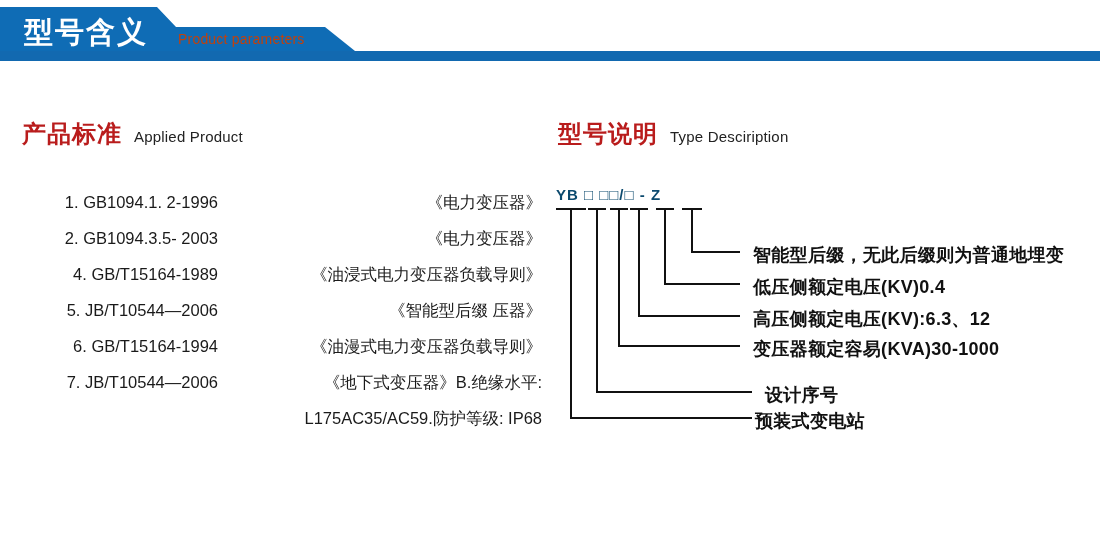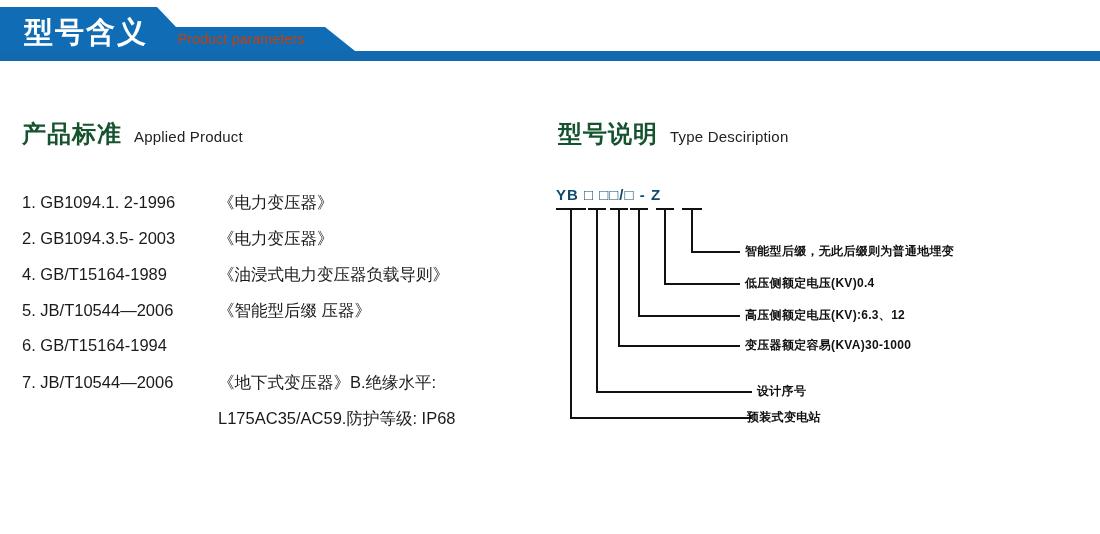--- a/index.html
+++ b/index.html
@@ -47,38 +47,39 @@
   }
 
   
   .sec-head {
     position: absolute;
     white-space: nowrap;
   }
   .sec-head .cn {
     font-size: 24px;
     font-weight: bold;
-    color: #14532d;
+    color: #b91c1c;
     letter-spacing: 1px;
   }
   .sec-head .en {
     font-size: 15px;
     color: #222222;
     margin-left: 12px;
     letter-spacing: 0.2px;
   }
   #head-standard { left: 22px; top: 118px; }
   #head-type     { left: 558px; top: 118px; }
 
   
   .std-list {
     position: absolute;
     left: 22px;
     top: 192px;
     width: 520px;
+    text-align: right;
   }
   .std-row {
     display: flex;
     align-items: baseline;
     height: 36px;
     font-size: 16.5px;
     color: #1a1a1a;
     white-space: nowrap;
   }
   .std-code {
@@ -106,25 +107,26 @@
     letter-spacing: 1px;
     white-space: nowrap;
   }
   .diagram-svg {
     position: absolute;
     left: 0;
     top: 0;
   }
   .leader-label {
     position: absolute;
-    font-size: 12px;
+    font-size: 18px;
     font-weight: bold;
     color: #111111;
     white-space: nowrap;
     letter-spacing: 0.3px;
+    margin-left: 8px;
   }
 </style>
 </head>
 <body>
 
 <div class="banner">
   <svg class="banner-svg" width="1100" height="58" viewBox="0 0 1100 58">
 
     <rect x="0" y="44" width="1100" height="10" fill="#1269b0"></rect>
 
@@ -154,20 +156,21 @@
     <div class="std-row">
       <span class="std-code">4. GB/T15164-1989</span>
       <span class="std-name">《油浸式电力变压器负载导则》</span>
     </div>
     <div class="std-row">
       <span class="std-code">5. JB/T10544—2006</span>
       <span class="std-name">《智能型后缀 压器》</span>
     </div>
     <div class="std-row">
       <span class="std-code">6. GB/T15164-1994</span>
+      <span class="std-name">《油漫式电力变压器负载导则》</span>
     </div>
     <div class="std-row">
       <span class="std-code">7. JB/T10544—2006</span>
       <span class="std-name">《地下式变压器》B.绝缘水平:</span>
     </div>
     <div class="std-row cont">
       <span class="std-code"></span>
       <span class="std-name">L175AC35/AC59.防护等级: IP68</span>
     </div>
   </div>

